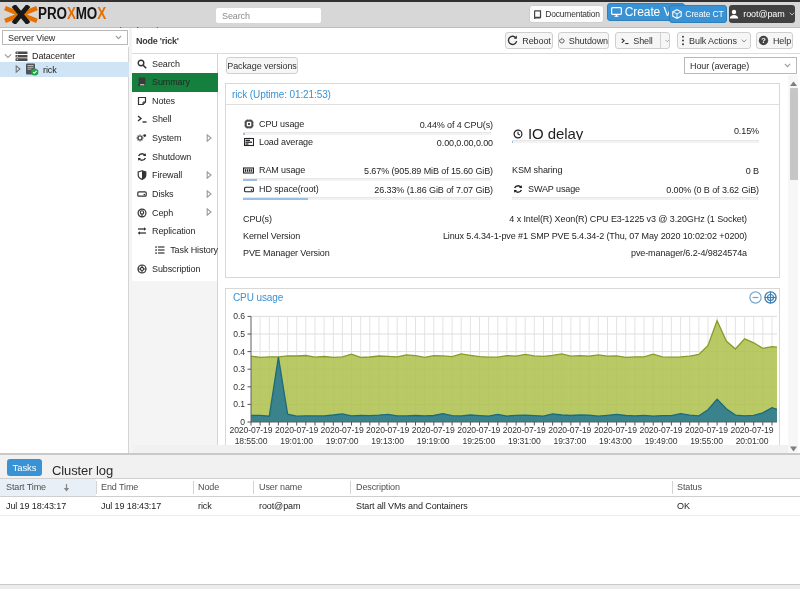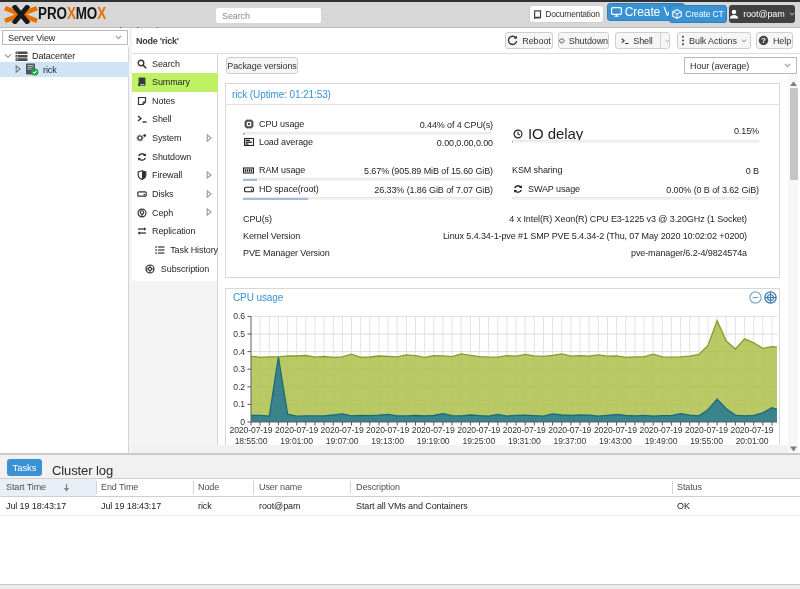--- a/index.html
+++ b/index.html
@@ -117,21 +117,21 @@
 <div class="abs" style="left:132px;top:53px;width:86px;height:392px;background:#fff;border-right:1px solid #d4d4d4;border-top:1px solid #dcdcdc"></div>
 <div class="mitem" style="top:54.0px;left:132px;width:86px;">
     <span class="micon">
       <svg width="10" height="10" viewBox="0 0 10 10" style="">
         <circle cx="4" cy="4" r="2.8" fill="none" stroke="#333" stroke-width="1.4"></circle>
         <line x1="6.2" y1="6.2" x2="9.2" y2="9.2" stroke="#333" stroke-width="1.6"></line>
       </svg>
     </span>
     <span style="color:#262626">Search</span>
   </div>
-<div class="mitem" style="top:72.7px;left:132px;width:86px;background:#bef264;">
+<div class="mitem" style="top:72.7px;left:132px;width:86px;background:#15803d;">
     <span class="micon">
       <svg width="10" height="10" viewBox="0 0 10 10" style="">
         <rect x="1.6" y="0.6" width="6.8" height="8.3" rx="1" fill="#3a3a3a"></rect>
         <path d="M2.6 8.9a1.1 1.1 0 0 1 0-2.2h5.8" fill="none" stroke="#3a3a3a" stroke-width="1.1"></path>
         <line x1="3.1" y1="7.8" x2="7.4" y2="7.8" stroke="#fff" stroke-width="0.9"></line>
       </svg>
     </span>
     <span style="color:#262626">Summary</span>
   </div>
 <div class="mitem" style="top:91.3px;left:132px;width:86px;">
@@ -243,21 +243,21 @@
         </g>
         <g fill="#333">
           <rect x="0.3" y="1.3" width="1.5" height="1.5"></rect>
           <rect x="0.3" y="4.3" width="1.5" height="1.5"></rect>
           <rect x="0.3" y="7.3" width="1.5" height="1.5"></rect>
         </g>
       </svg>
     </span>
     <span style="color:#262626">Task History</span>
   </div>
-<div class="mitem" style="top:259.1px;left:132px;width:86px;justify-content:center;">
+<div class="mitem" style="top:259.1px;left:132px;width:86px;">
     <span class="micon">
       <svg width="10" height="10" viewBox="0 0 10 10" style="">
         <circle cx="5" cy="5" r="4" fill="none" stroke="#333" stroke-width="1.2"></circle>
         <circle cx="5" cy="5" r="1.6" fill="none" stroke="#333" stroke-width="1.1"></circle>
         <g stroke="#333" stroke-width="1">
           <line x1="5" y1="1" x2="5" y2="3.4"></line>
           <line x1="5" y1="6.6" x2="5" y2="9"></line>
           <line x1="1" y1="5" x2="3.4" y2="5"></line>
           <line x1="6.6" y1="5" x2="9" y2="5"></line>
         </g>

